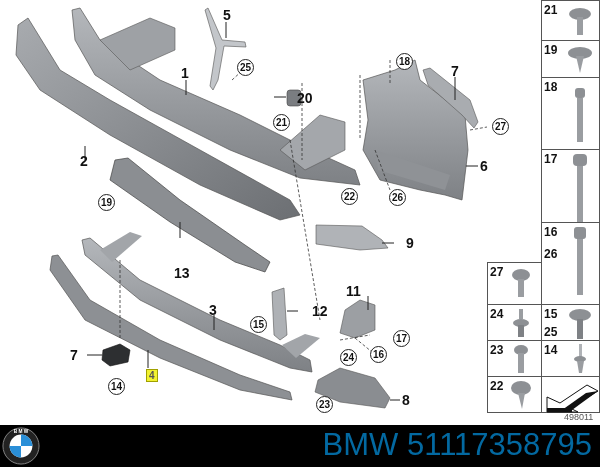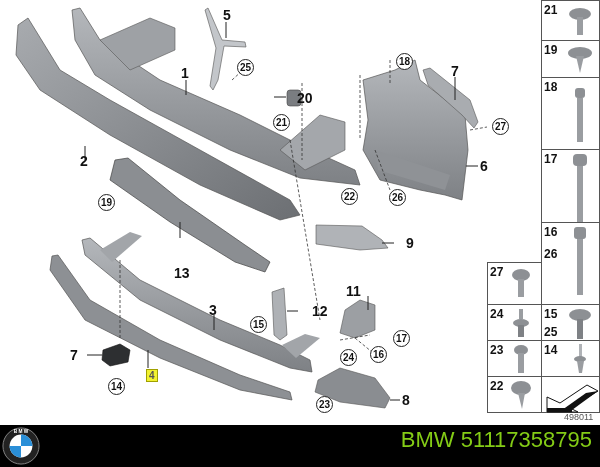--- a/index.html
+++ b/index.html
@@ -7,21 +7,21 @@
   .diagram { position:absolute; left:0; top:0; width:600px; height:425px; }
   .callout { position:absolute; font-weight:bold; font-size:14px; color:#111; line-height:1; }
   .circ { position:absolute; width:17px; height:17px; border:1.3px solid #222; border-radius:50%; font-weight:bold; font-size:10px; display:flex; align-items:center; justify-content:center; background:#fff; color:#111; box-sizing:border-box; }
   .hl { position:absolute; font-weight:bold; font-size:10px; background:#f2f230; border:1px solid #a0a000; padding:0 2px; color:#555; }
   .table { position:absolute; left:541px; top:0; width:59px; height:413px; }
   .cell { position:absolute; border:1px solid #555; background:#fff; box-sizing:border-box; }
   .cell .num { position:absolute; left:2px; top:2px; font-weight:bold; font-size:12px; color:#111; }
   .cell .num2 { position:absolute; left:2px; font-weight:bold; font-size:12px; color:#111; }
   .code { position:absolute; left:554px; top:412px; font-size:9px; color:#555;margin-left:10px; }
   .footer { position:absolute; left:0; top:425px; width:600px; height:42px; background:#000; }
-  .footer-title { position:absolute; right:8px; top:2px; font-size:22px; color:#84cc16; letter-spacing:0; }
+  .footer-title { position:absolute; right:8px; top:2px; font-size:31px; color:#0369a1; letter-spacing:0; }
   .logo { position:absolute; left:2px; top:2px; width:38px; height:38px; }
 </style>
 </head>
 <body>
 
 <div class="diagram">
   <svg width="600" height="425">
     <defs>
       <linearGradient id="g1" x1="0" y1="0" x2="0" y2="1">
         <stop offset="0" stop-color="#b4b7bb"></stop>

